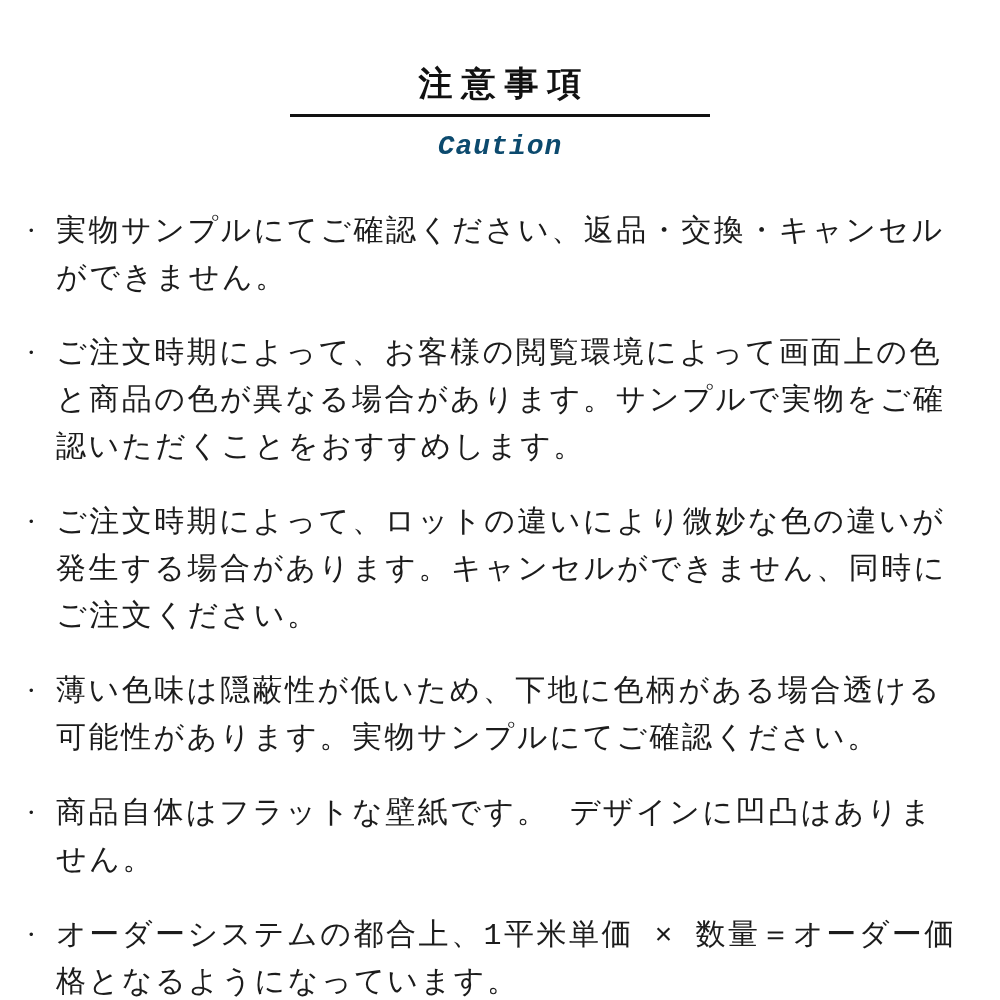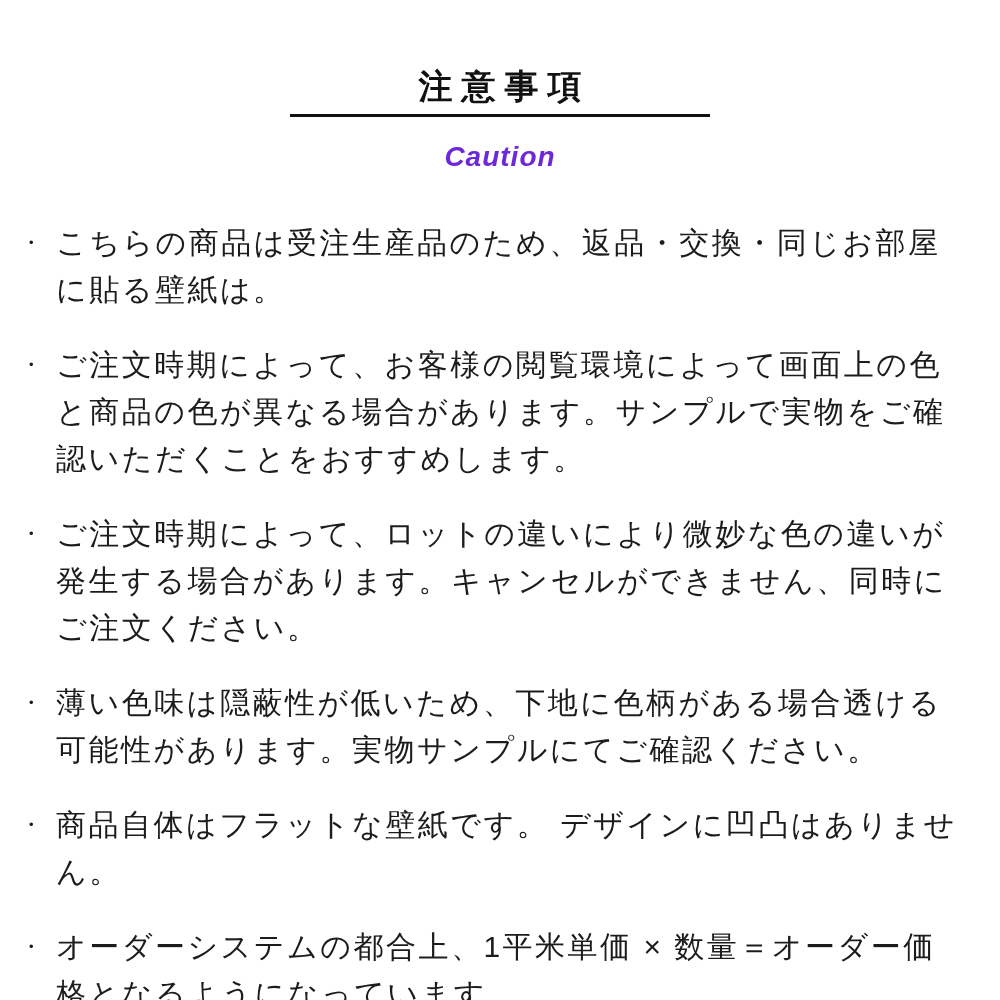--- a/index.html
+++ b/index.html
@@ -1,15 +1,15 @@
 <!DOCTYPE html>
 <html lang="ja"><head>
 <meta charset="utf-8">
 <style>
-  * { margin: 0; padding: 0; box-sizing: border-box; }
+  * { margin: 0; padding: 0; box-sizing: border-box; font-family: Liberation Mono, monospace; }
 
   html, body {
     background: #ffffff;
     font-family: "Liberation Sans", "DejaVu Sans", sans-serif;
   }
 
   .page {
     position: relative;
     width: 1000px;
     height: 1000px;
@@ -34,26 +34,26 @@
   }
 
   .divider {
     width: 420px;
     height: 3px;
     background: #111111;
     margin: 10px auto 0 auto;
   }
 
   .subtitle {
-    margin-top: 23px;
+    margin-top: 13px;
     font-size: 28px;
     line-height: 34px;
     font-style: italic;
     font-weight: 600;
-    color: #6d28d9;
+    color: #0c4a6e;
     letter-spacing: 1px;
   }
 
   
   .caution-list {
     list-style: none;
     margin-top: 45px;
     padding-left: 20px;
     padding-right: 38px;
   }
@@ -92,21 +92,21 @@
   <header class="header">
     <h1 class="title">注意事項</h1>
     <div class="divider"></div>
     <div class="subtitle">Caution</div>
   </header>
 
   <ul class="caution-list">
 
     <li class="caution-item">
       <span class="bullet">・</span>
-      <span class="item-text">こちらの商品は受注生産品のため、返品・交換・同じお部屋に貼る壁紙は。</span>
+      <span class="item-text">実物サンプルにてご確認ください、返品・交換・キャンセルができません。</span>
     </li>
 
     <li class="caution-item">
       <span class="bullet">・</span>
       <span class="item-text">ご注文時期によって、お客様の閲覧環境によって画面上の色と商品の色が異なる場合があります。サンプルで実物をご確認いただくことをおすすめします。</span>
     </li>
 
     <li class="caution-item">
       <span class="bullet">・</span>
       <span class="item-text">ご注文時期によって、ロットの違いにより微妙な色の違いが発生する場合があります。キャンセルができません、同時にご注文ください。</span>

